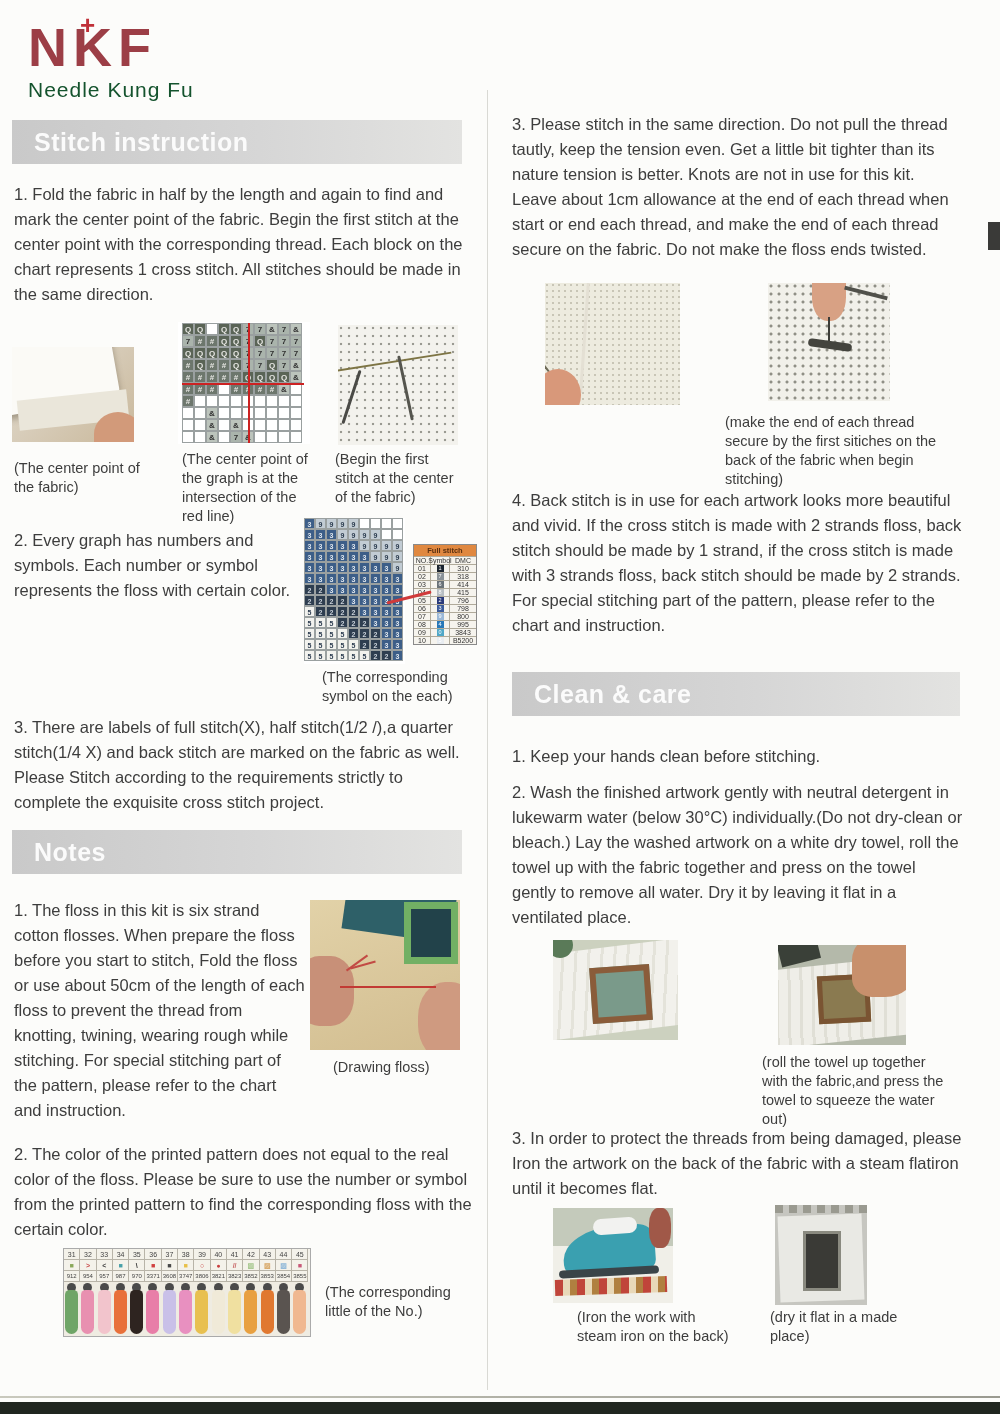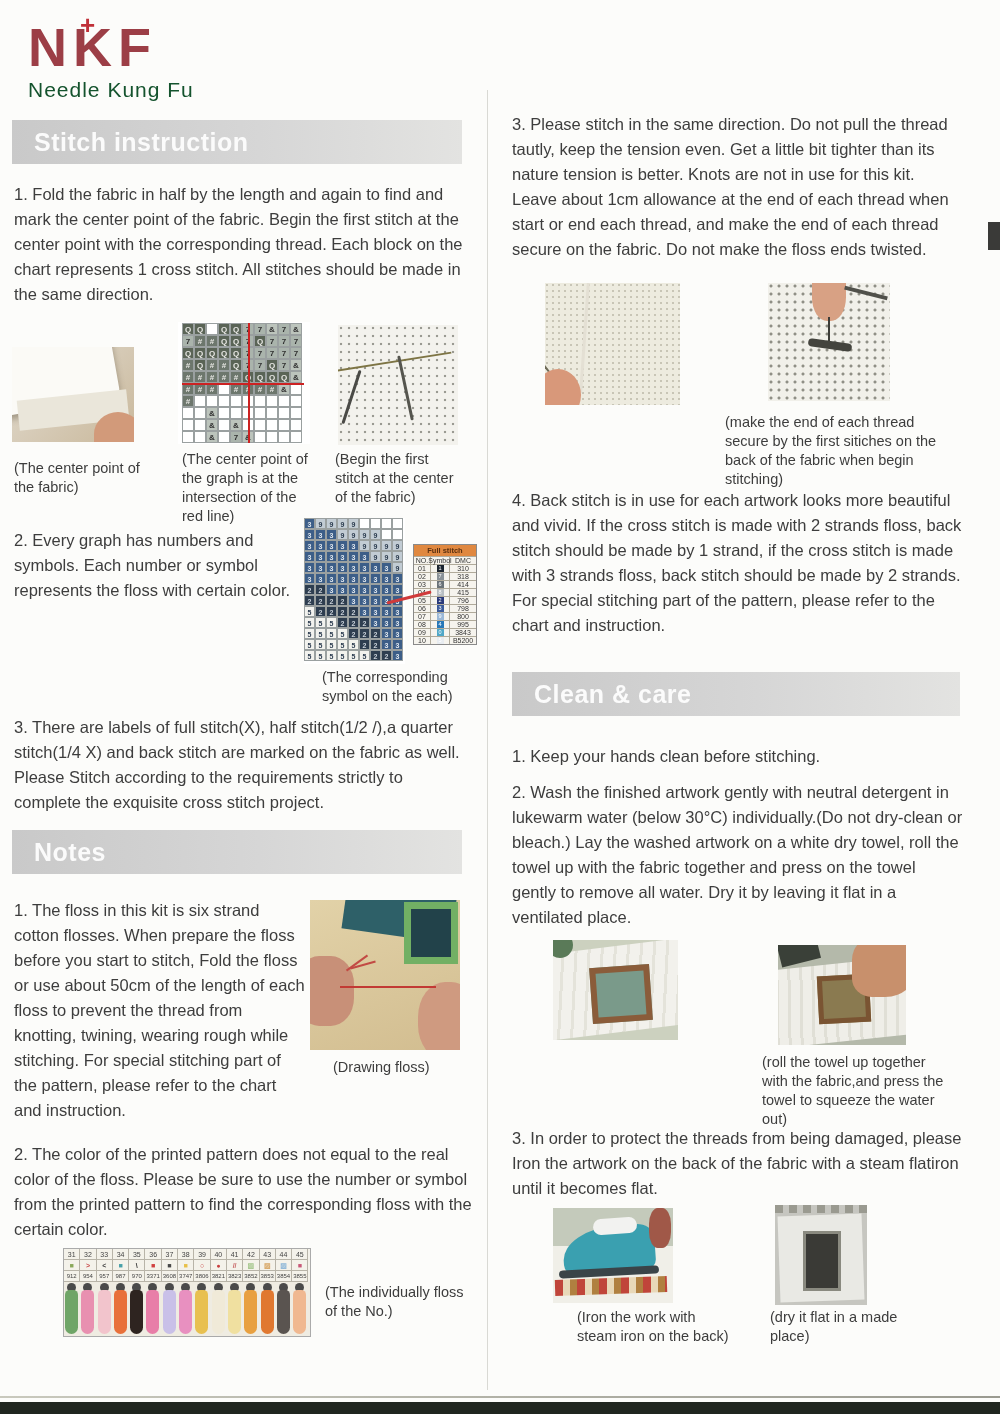--- a/index.html
+++ b/index.html
@@ -524,21 +524,21 @@
         <div class="skein">
           <div class="skein-head"></div>
           <div class="skein-body" style="background:#5a5450"></div>
         </div>
         <div class="skein">
           <div class="skein-head"></div>
           <div class="skein-body" style="background:#f0b890"></div>
         </div>
       </div>
     </div>
-  <div class="abs caption" style="left:325px; top:1283px; width:145px;">(The individually floss of the No.)</div>
+  <div class="abs caption" style="left:325px; top:1283px; width:145px;">(The corresponding little of the No.)</div>
 
   <div class="abs body-text" style="left:512px; top:112px; width:452px;">3. Please stitch in the same direction. Do not pull the thread tautly, keep the tension even. Get a little bit tighter than its nature tension is better. Knots are not in use for this kit. Leave about 1cm allowance at the end of each thread when start or end each thread, and make the end of each thread secure on the fabric. Do not make the floss ends twisted.</div>
 
   <div class="photo" style="left:545px; top:283px; width:135px; height:122px; background:#edebdf; background-image:radial-gradient(circle at 2px 2px,#c8c5b6 1px,transparent 1.3px); background-size:6px 6px;">
     <div style="position:absolute; left:38px; top:0; width:3px; height:110px; background:#e4e0d4; transform:rotate(4deg);"></div>
     <div style="position:absolute; left:18px; top:-22px; width:2px; height:130px; background:#6e6a58; transform:rotate(-38deg); transform-origin:bottom;"></div>
     <div style="position:absolute; left:-10px; bottom:-16px; width:46px; height:52px; background:#d8987a; border-radius:50%;"></div>
   </div>
 
   <div class="photo" style="left:768px; top:283px; width:122px; height:118px; background:#f1f0ea; background-image:radial-gradient(circle at 3px 3px,#8f8f86 1.4px,transparent 1.7px); background-size:8px 8px;">

